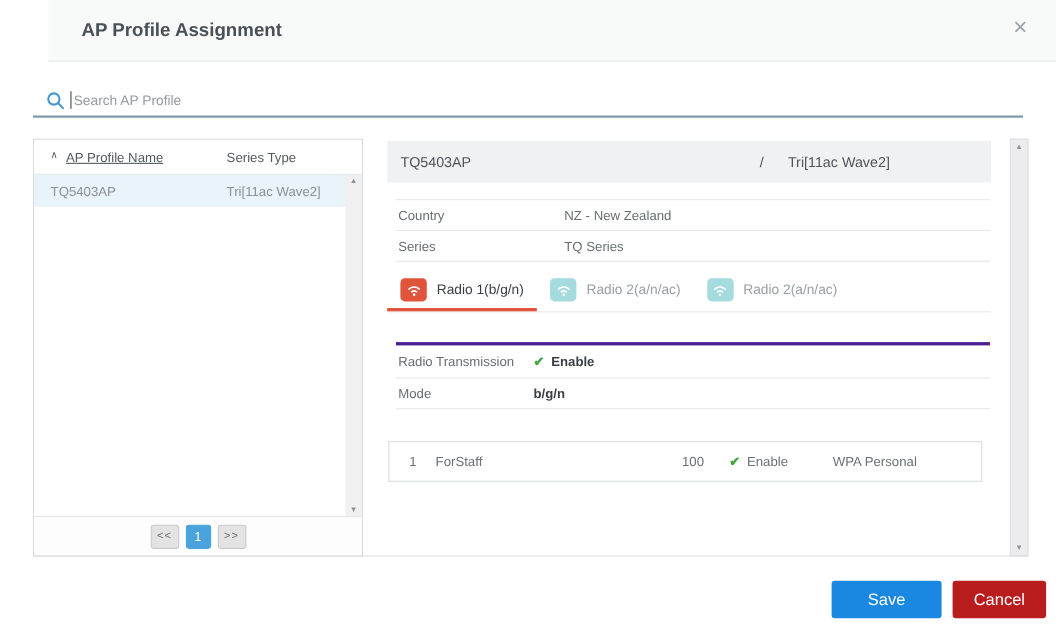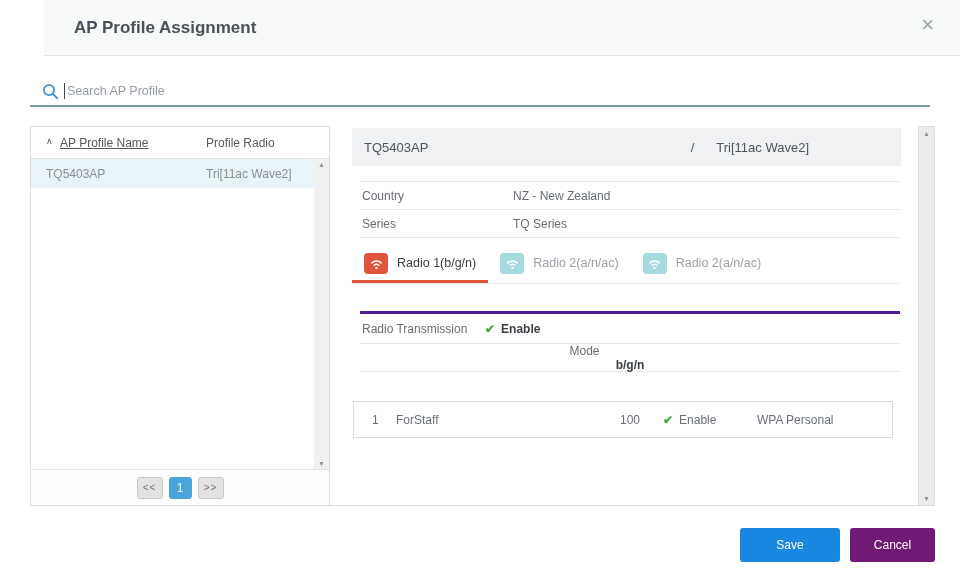--- a/index.html
+++ b/index.html
@@ -55,40 +55,40 @@
   .tabs { margin-top:8px; height:38px; display:flex; border-bottom:1px solid #e7e9eb; }
   .tab { display:flex; align-items:center; gap:9px; padding:0 12px; border-bottom:3px solid transparent; cursor:pointer; font-size:12.5px; color:#9aa0a6; }
   .tab.active { border-bottom-color:#e0543c; color:#3a3f45; }
   .wifi-badge { width:24px; height:21px; border-radius:4px; display:flex; align-items:center; justify-content:center; flex:none; }
   .wifi-badge.red { background:#e0543c; }
   .wifi-badge.teal { background:#a5dade; }
 
   .radio-rows { margin:27px 0 0 8px; width:540px; border-top:3px solid #4c1d95; }
   .radio-row { border-bottom:1px solid #e5e7e9; display:flex; align-items:center; font-size:12px; color:#686d73; }
   .radio-row.r1 { height:30px; }
-  .radio-row.r2 { height:28px;flex-direction:column; }
+  .radio-row.r2 { height:28px; }
   .radio-label { width:125px; padding-left:2px; flex:none; }
   .check { color:#3fa63c; font-weight:bold; font-size:12px; margin-right:6px; }
   .bold-val { font-weight:bold; color:#3a3f45; }
 
   .vap-table { margin:29px 0 0 1px; width:540px; border:1px solid #d9dcde; font-size:12px; }
   .vt-row { display:grid; grid-template-columns:42px 203px 62px 96px 1fr; align-items:center; }
   .vt-head { height:28px; color:#61666c; border-bottom:1px solid #e2e4e6; }
   .vt-data { height:35px; color:#6a7076; }
   .vt-head .c1 { padding-left:14px; }
   .vt-data .c1 { padding-left:18px; }
   .c3h { padding-left:4px; }
   .c3d { text-align:center; }
   .c4 { padding-left:2px; display:flex; align-items:center; }
 
   
   .content-bottom-line { position:absolute; left:30px; top:505px; width:905px; height:1px; background:#d9dcde; }
-  .btn { position:absolute; top:528px; height:34px; border:none; border-radius:3px; color:#fff; font-size:12px; font-family:"Liberation Sans", sans-serif; cursor:pointer; }
+  .btn { position:absolute; top:528px; height:34px; border:none; border-radius:3px; color:#fff; font-size:15px; font-family:"Liberation Sans", sans-serif; cursor:pointer;margin-left:16px; }
   .btn-save { left:740px; width:100px; background:#1a87e0; }
-  .btn-cancel { left:850px; width:85px; background:#701a75; }
+  .btn-cancel { left:850px; width:85px; background:#b91c1c; }
 </style>
 </head>
 <body>
 
 <div id="app">
 
   <div class="titlebar">
     <div class="title">AP Profile Assignment</div>
     <div class="close">×</div>
   </div>
@@ -99,21 +99,21 @@
       <line x1="11.6" y1="11.6" x2="16.2" y2="16.2" stroke="#4397d3" stroke-width="2" stroke-linecap="round"></line>
     </svg>
     <div class="text-cursor"></div>
     <input class="search-input" type="text" placeholder="Search AP Profile" style="">
   </div>
 
   <div class="left-panel">
     <div class="lp-header">
       <span class="sort-caret">∧</span>
       <span class="lp-col-name">AP Profile Name</span>
-      <span class="lp-col-type">Profile Radio</span>
+      <span class="lp-col-type">Series Type</span>
     </div>
     <div class="lp-body">
       <div class="lp-row selected">
         <span class="lp-cell-name">TQ5403AP</span>
         <span class="lp-cell-type">Tri[11ac Wave2]</span>
       </div>
       <div class="vscroll">
         <div class="arr-up">▲</div>
         <div class="arr-down">▼</div>
       </div>

